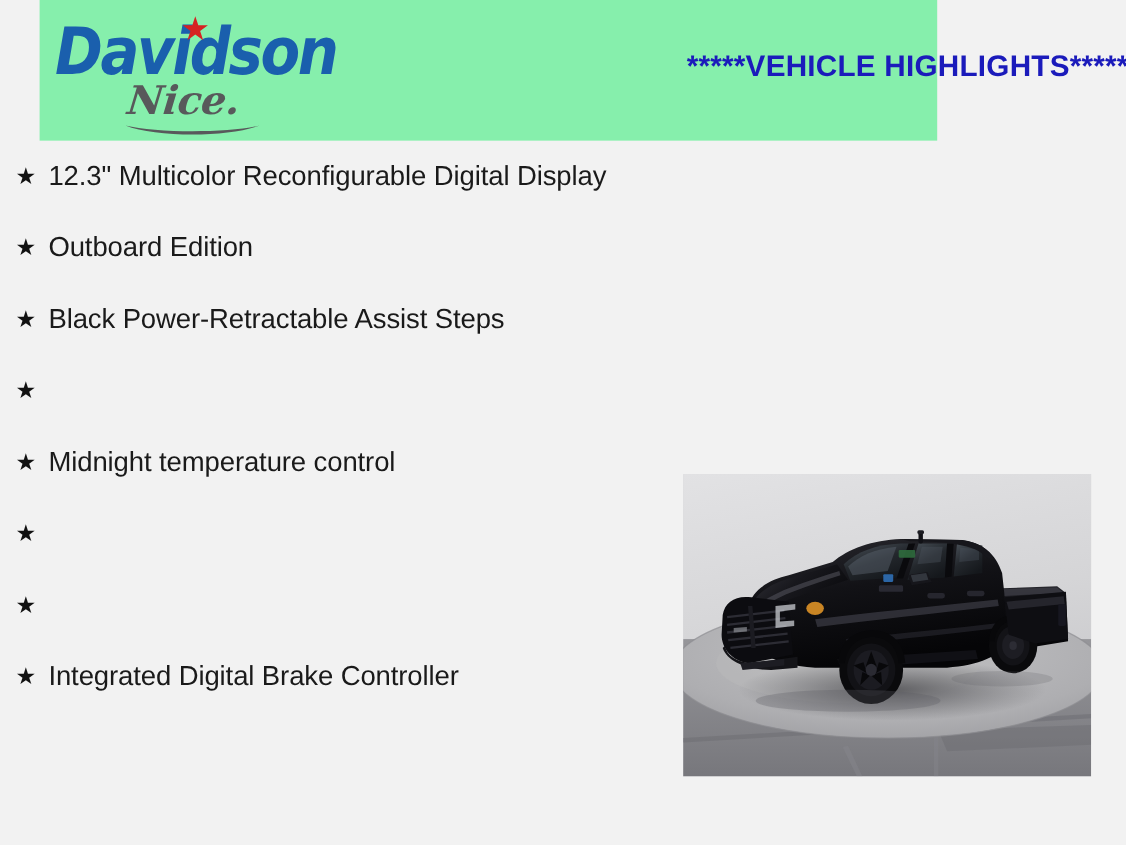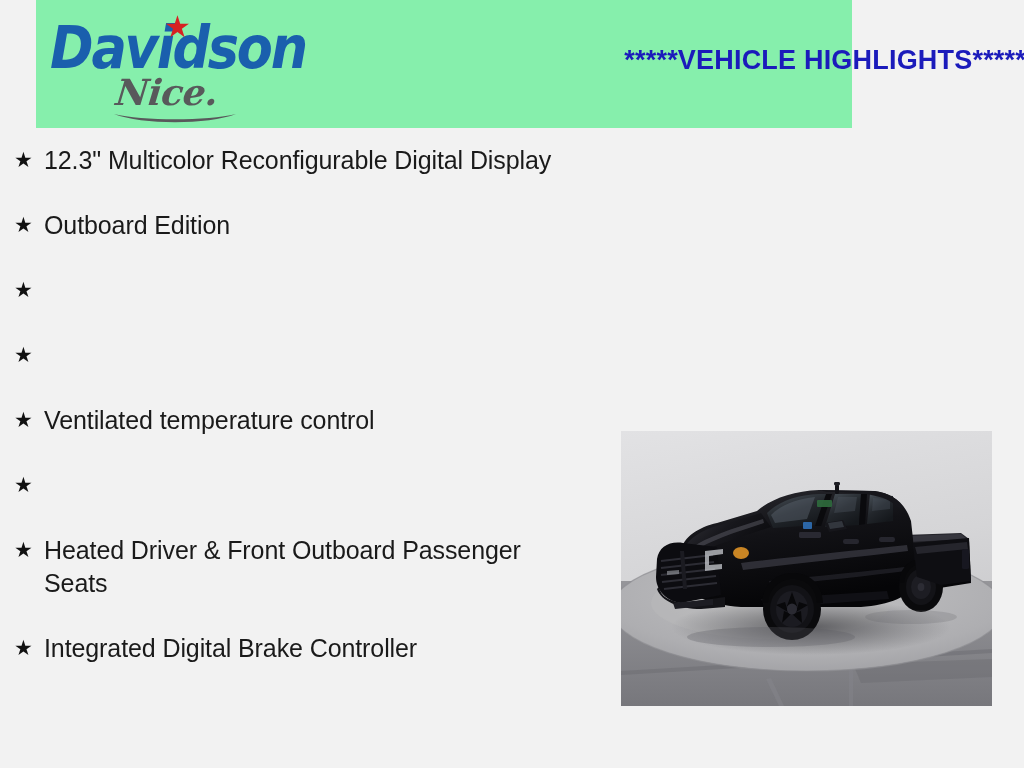--- a/index.html
+++ b/index.html
@@ -199,34 +199,34 @@
       <li class="hl-item">
         <span class="hl-star">★</span>
         <span class="hl-text">12.3" Multicolor Reconfigurable Digital Display</span>
       </li>
       <li class="hl-item">
         <span class="hl-star">★</span>
         <span class="hl-text">Outboard Edition</span>
       </li>
       <li class="hl-item">
         <span class="hl-star">★</span>
-      </li>
-      <li class="hl-item">
-        <span class="hl-star">★</span>
-      </li>
-      <li class="hl-item">
-        <span class="hl-star">★</span>
-        <span class="hl-text">Ventilated temperature control</span>
-      </li>
-      <li class="hl-item">
-        <span class="hl-star">★</span>
-      </li>
-      <li class="hl-item">
-        <span class="hl-star">★</span>
-        <span class="hl-text">Heated Driver &amp; Front Outboard Passenger Seats</span>
+        <span class="hl-text">Black Power-Retractable Assist Steps</span>
+      </li>
+      <li class="hl-item">
+        <span class="hl-star">★</span>
+      </li>
+      <li class="hl-item">
+        <span class="hl-star">★</span>
+        <span class="hl-text">Midnight temperature control</span>
+      </li>
+      <li class="hl-item">
+        <span class="hl-star">★</span>
+      </li>
+      <li class="hl-item">
+        <span class="hl-star">★</span>
       </li>
       <li class="hl-item">
         <span class="hl-star">★</span>
         <span class="hl-text">Integrated Digital Brake Controller</span>
       </li>
     </ul>
 
     <div class="photo-frame">
       <svg viewBox="0 0 371 275" preserveAspectRatio="none">
         <defs>

